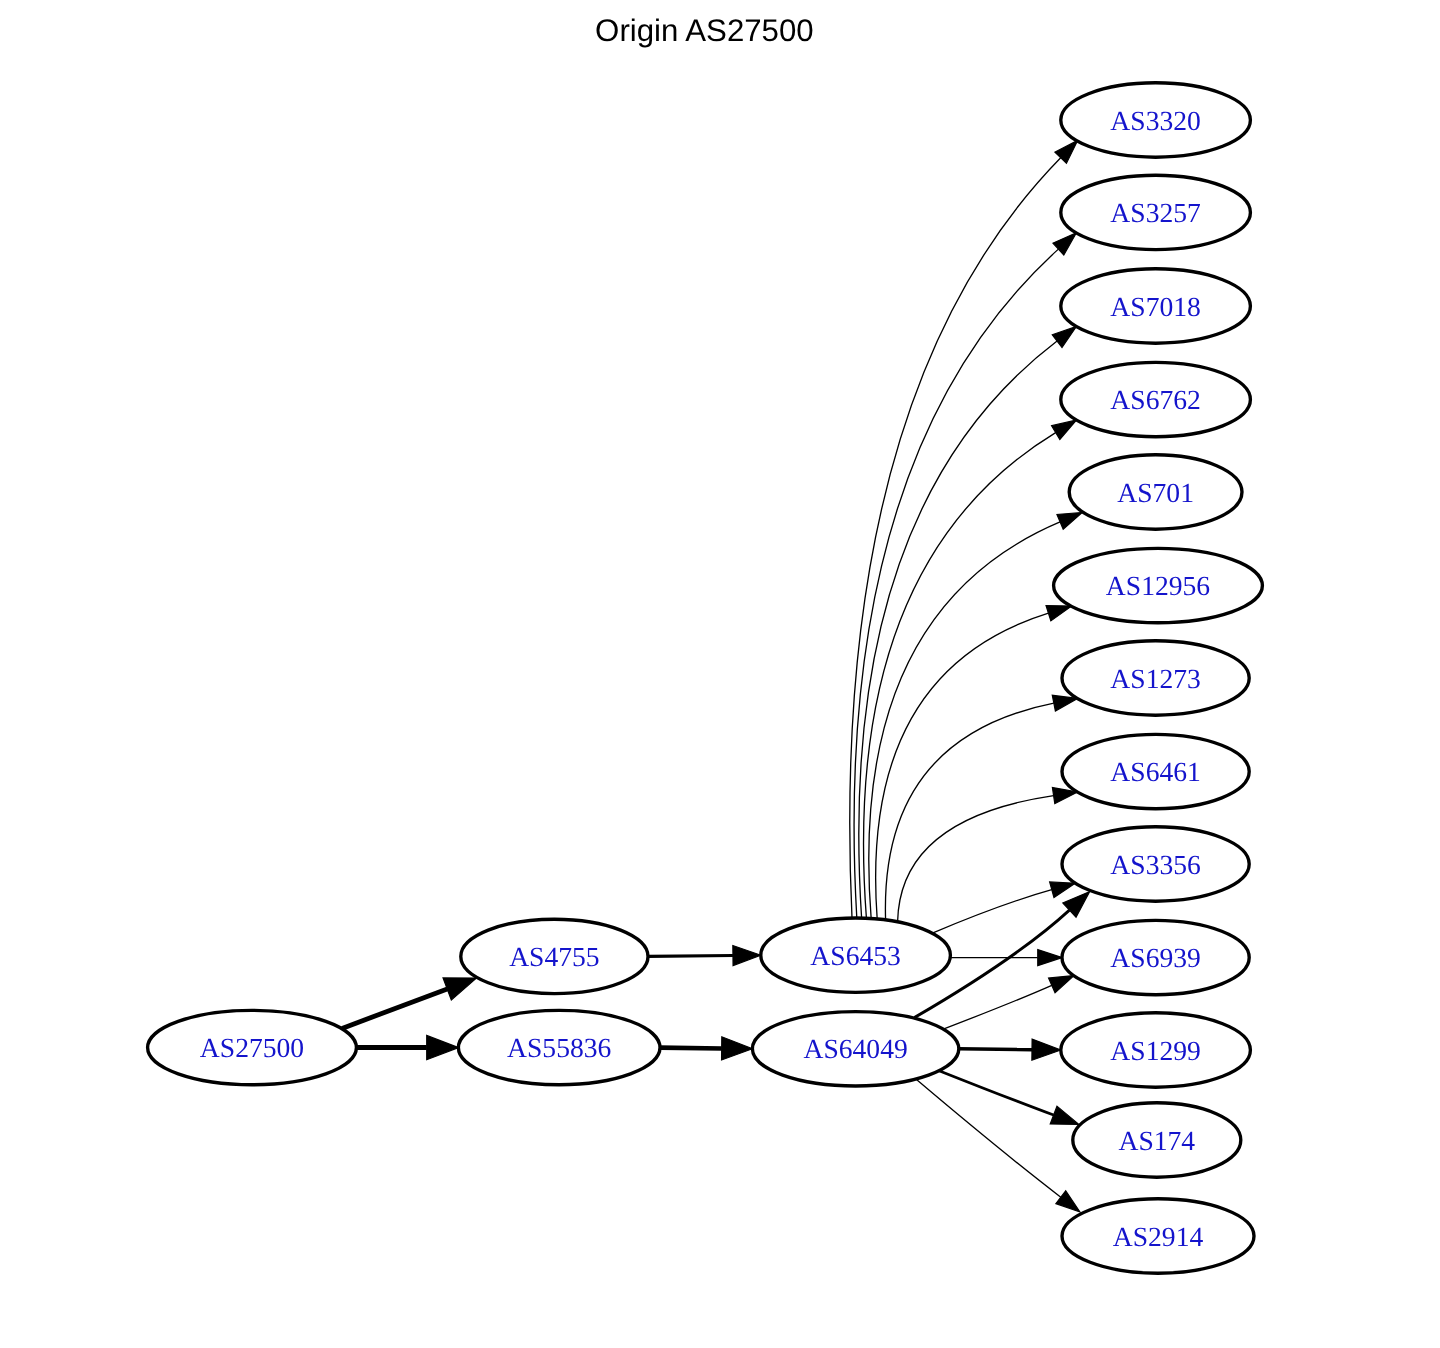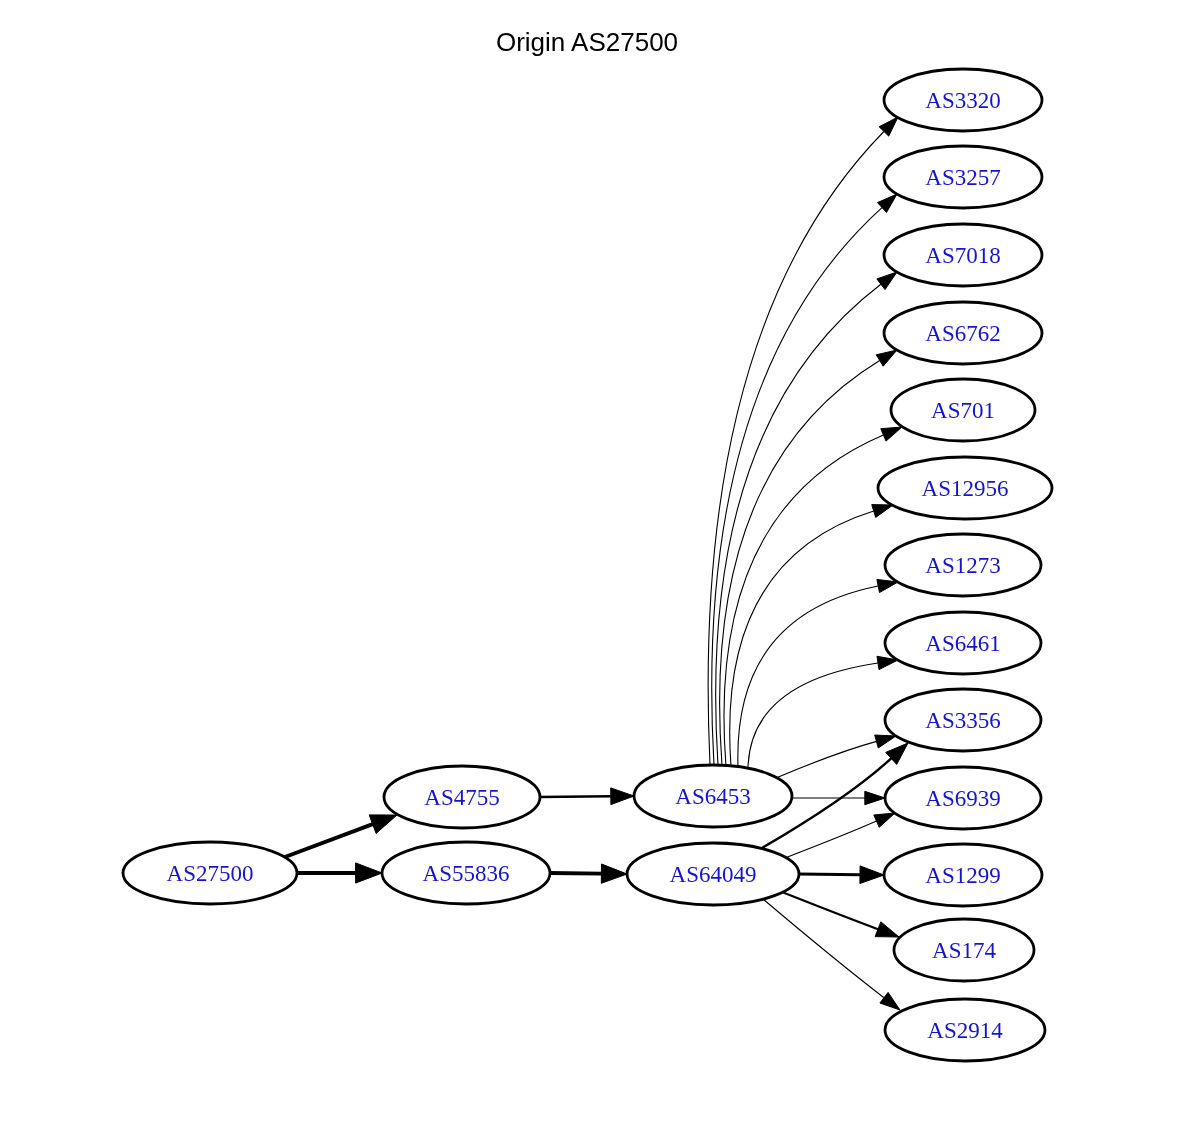--- a/index.html
+++ b/index.html
@@ -10,21 +10,21 @@
   .stage {
     position: relative;
     width: 1200px;
     height: 1123px;
     background: #ffffff;
     overflow: hidden;
     font-family: "Liberation Sans", sans-serif;
   }
   .graph-title {
     position: absolute;
-    top: 27px;
+    top: 10px;
     left: 587px;
     transform: translateX(-50%);
     font-size: 26px;
     color: #000000;
     white-space: nowrap;
     font-family: "Liberation Sans", sans-serif;
   }
   svg.graph {
     position: absolute;
     left: 0;

